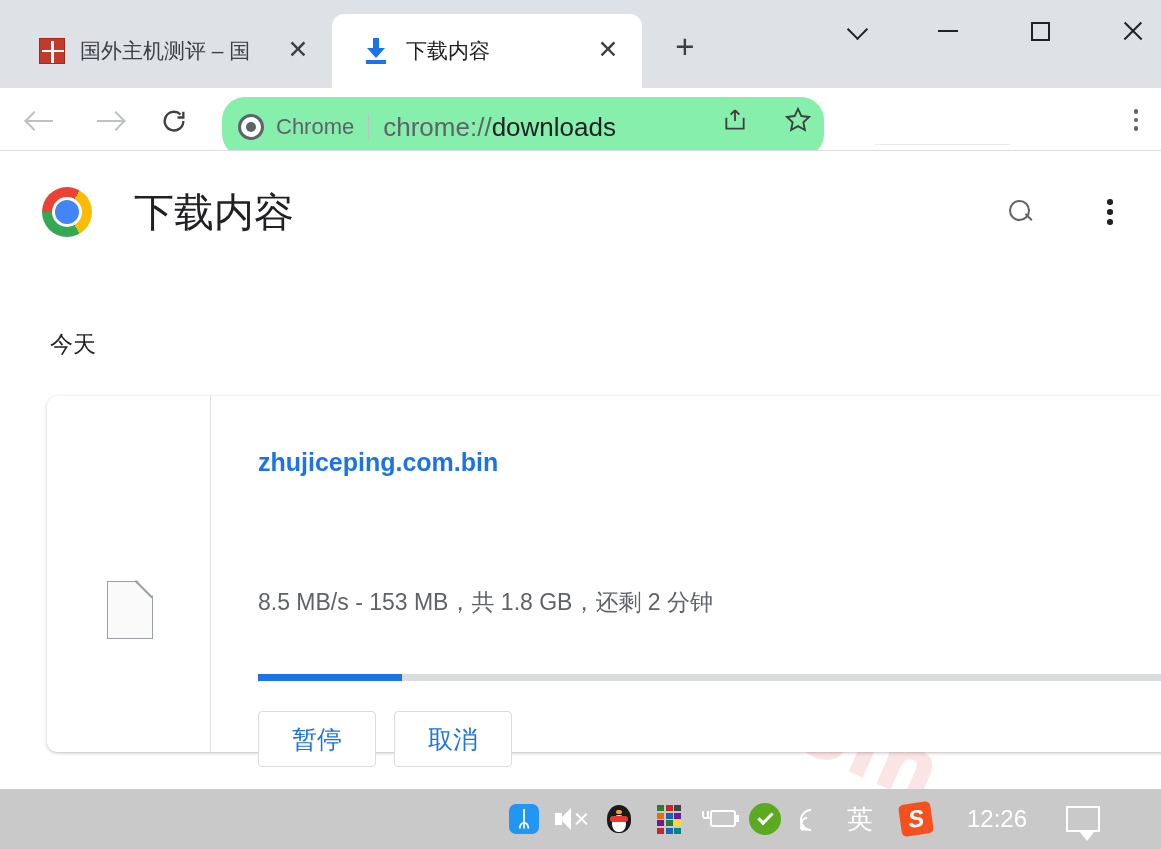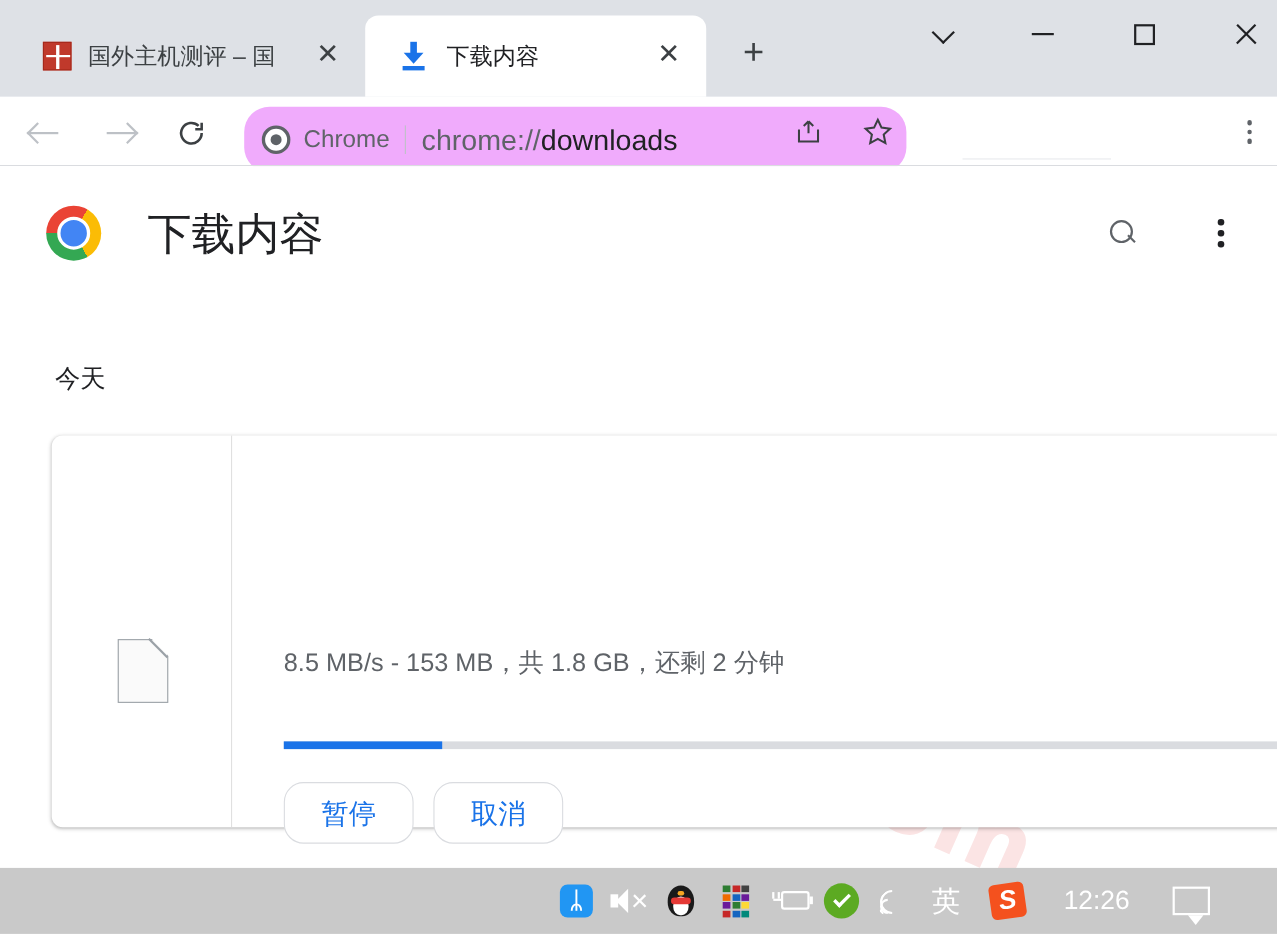--- a/index.html
+++ b/index.html
@@ -127,21 +127,21 @@
   }
   .arrow-r::after {
     content: ""; position: absolute; right: 0; top: 4px;
     width: 12px; height: 12px;
     border-right: 2.2px solid #bdc1c6; border-top: 2.2px solid #bdc1c6;
     transform: rotate(45deg);
   }
   .omnibox {
     position: absolute; left: 222px; top: 97px;
     width: 602px; height: 60px; border-radius: 23px;
-    background: #f0abfc; display: flex; align-items: center;
+    background: #86efac; display: flex; align-items: center;
   }
   .chrome-mono {
     width: 26px; height: 26px; margin-left: 16px; border-radius: 50%;
     border: 3.5px solid #5f6368; position: relative; flex: 0 0 26px;
     background: #fff;
   }
   .chrome-mono::after {
     content: ""; position: absolute; left: 4.5px; top: 4.5px;
     width: 10px; height: 10px; border-radius: 50%; background: #5f6368;
   }
@@ -278,21 +278,21 @@
   .progress-fill {
     position: absolute; left: 0; top: 0; height: 7px;
     background: #1a73e8;
   }
   .dl-actions {
     position: absolute; left: 211px; top: 315px;
     display: flex; gap: 18px;
   }
   .act-btn {
     height: 56px; min-width: 118px; padding: 0 26px;
-    border: 1px solid #dadce0; border-radius: 18px; background: #fff;
+    border: 1px solid #dadce0; border-radius: 4px; background: #fff;
     color: #1a73e8; font-size: 25px; cursor: pointer;
     display: flex; align-items: center; justify-content: center;
     font-family: "Liberation Sans", sans-serif;
   }
 
   
   .taskbar {
     position: absolute; left: 0; top: 789px; width: 1161px; height: 60px;
     background: #c9c9c9; display: flex; align-items: center;
   }
@@ -501,20 +501,21 @@
 
     <div class="today-label">今天</div>
 
     <div class="card">
       <div class="card-divider"></div>
 
       <div class="file-icon">
         <span class="file-fold"></span>
       </div>
 
+      <div class="dl-name">zhujiceping.com.bin</div>
       <div class="dl-status">8.5 MB/s - 153 MB，共 1.8 GB，还剩 2 分钟</div>
 
       <div class="progress-track">
         <div class="progress-fill" id="pfill" style="width: 15%;"></div>
       </div>
 
       <div class="dl-actions">
         <button class="act-btn">暂停</button>
         <button class="act-btn">取消</button>
       </div>

